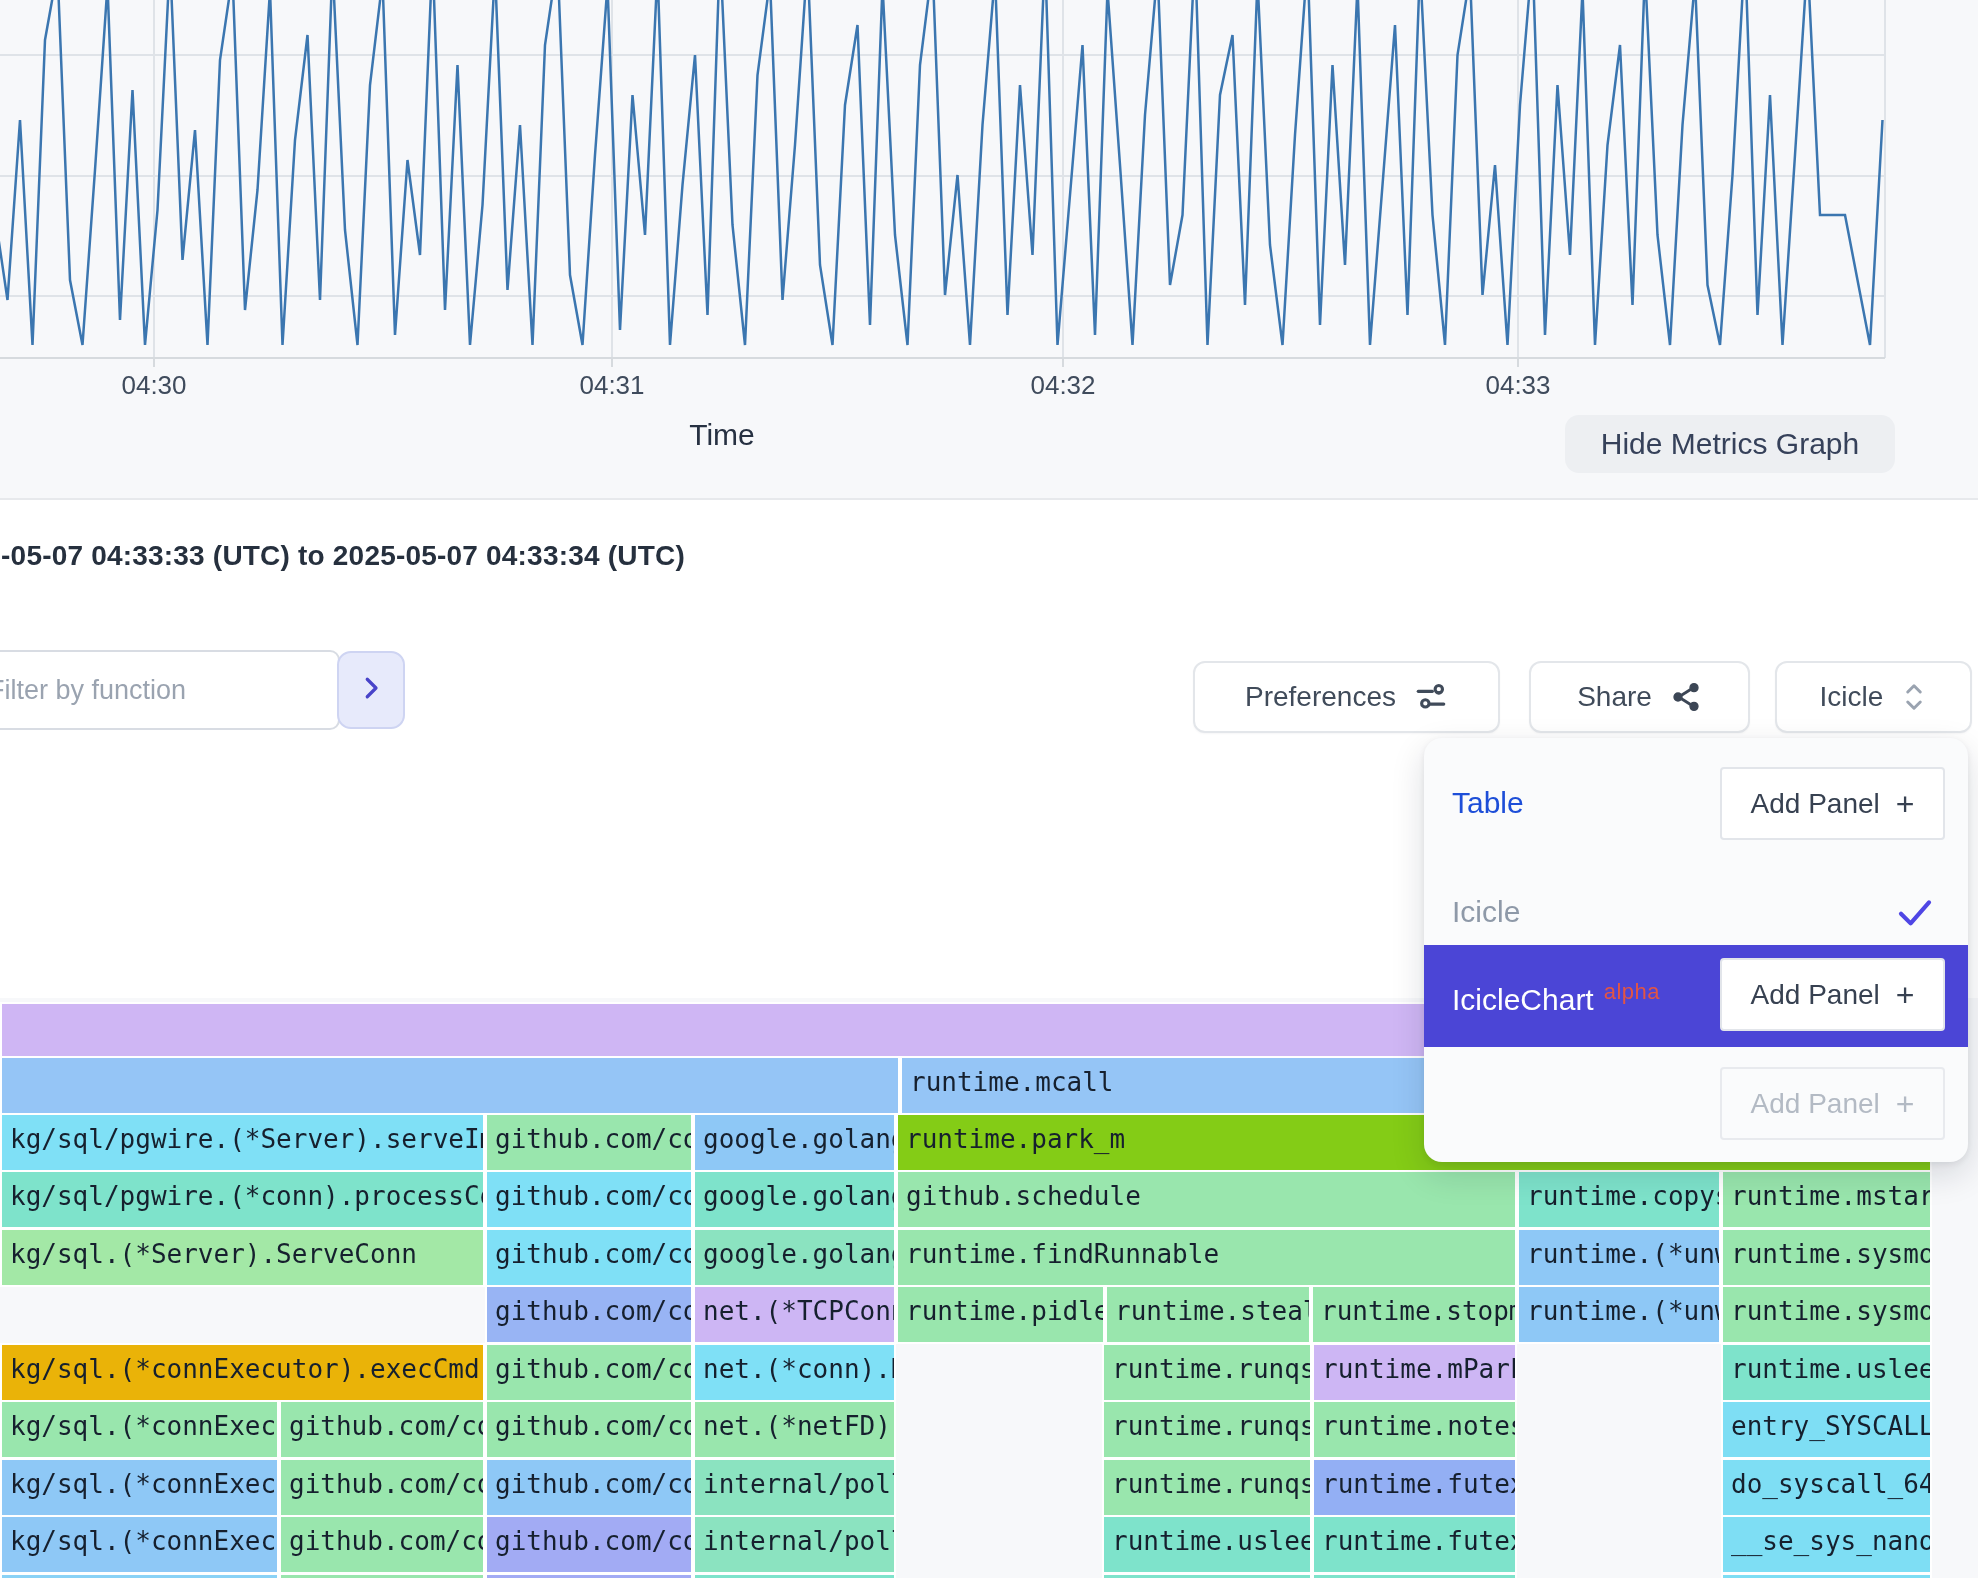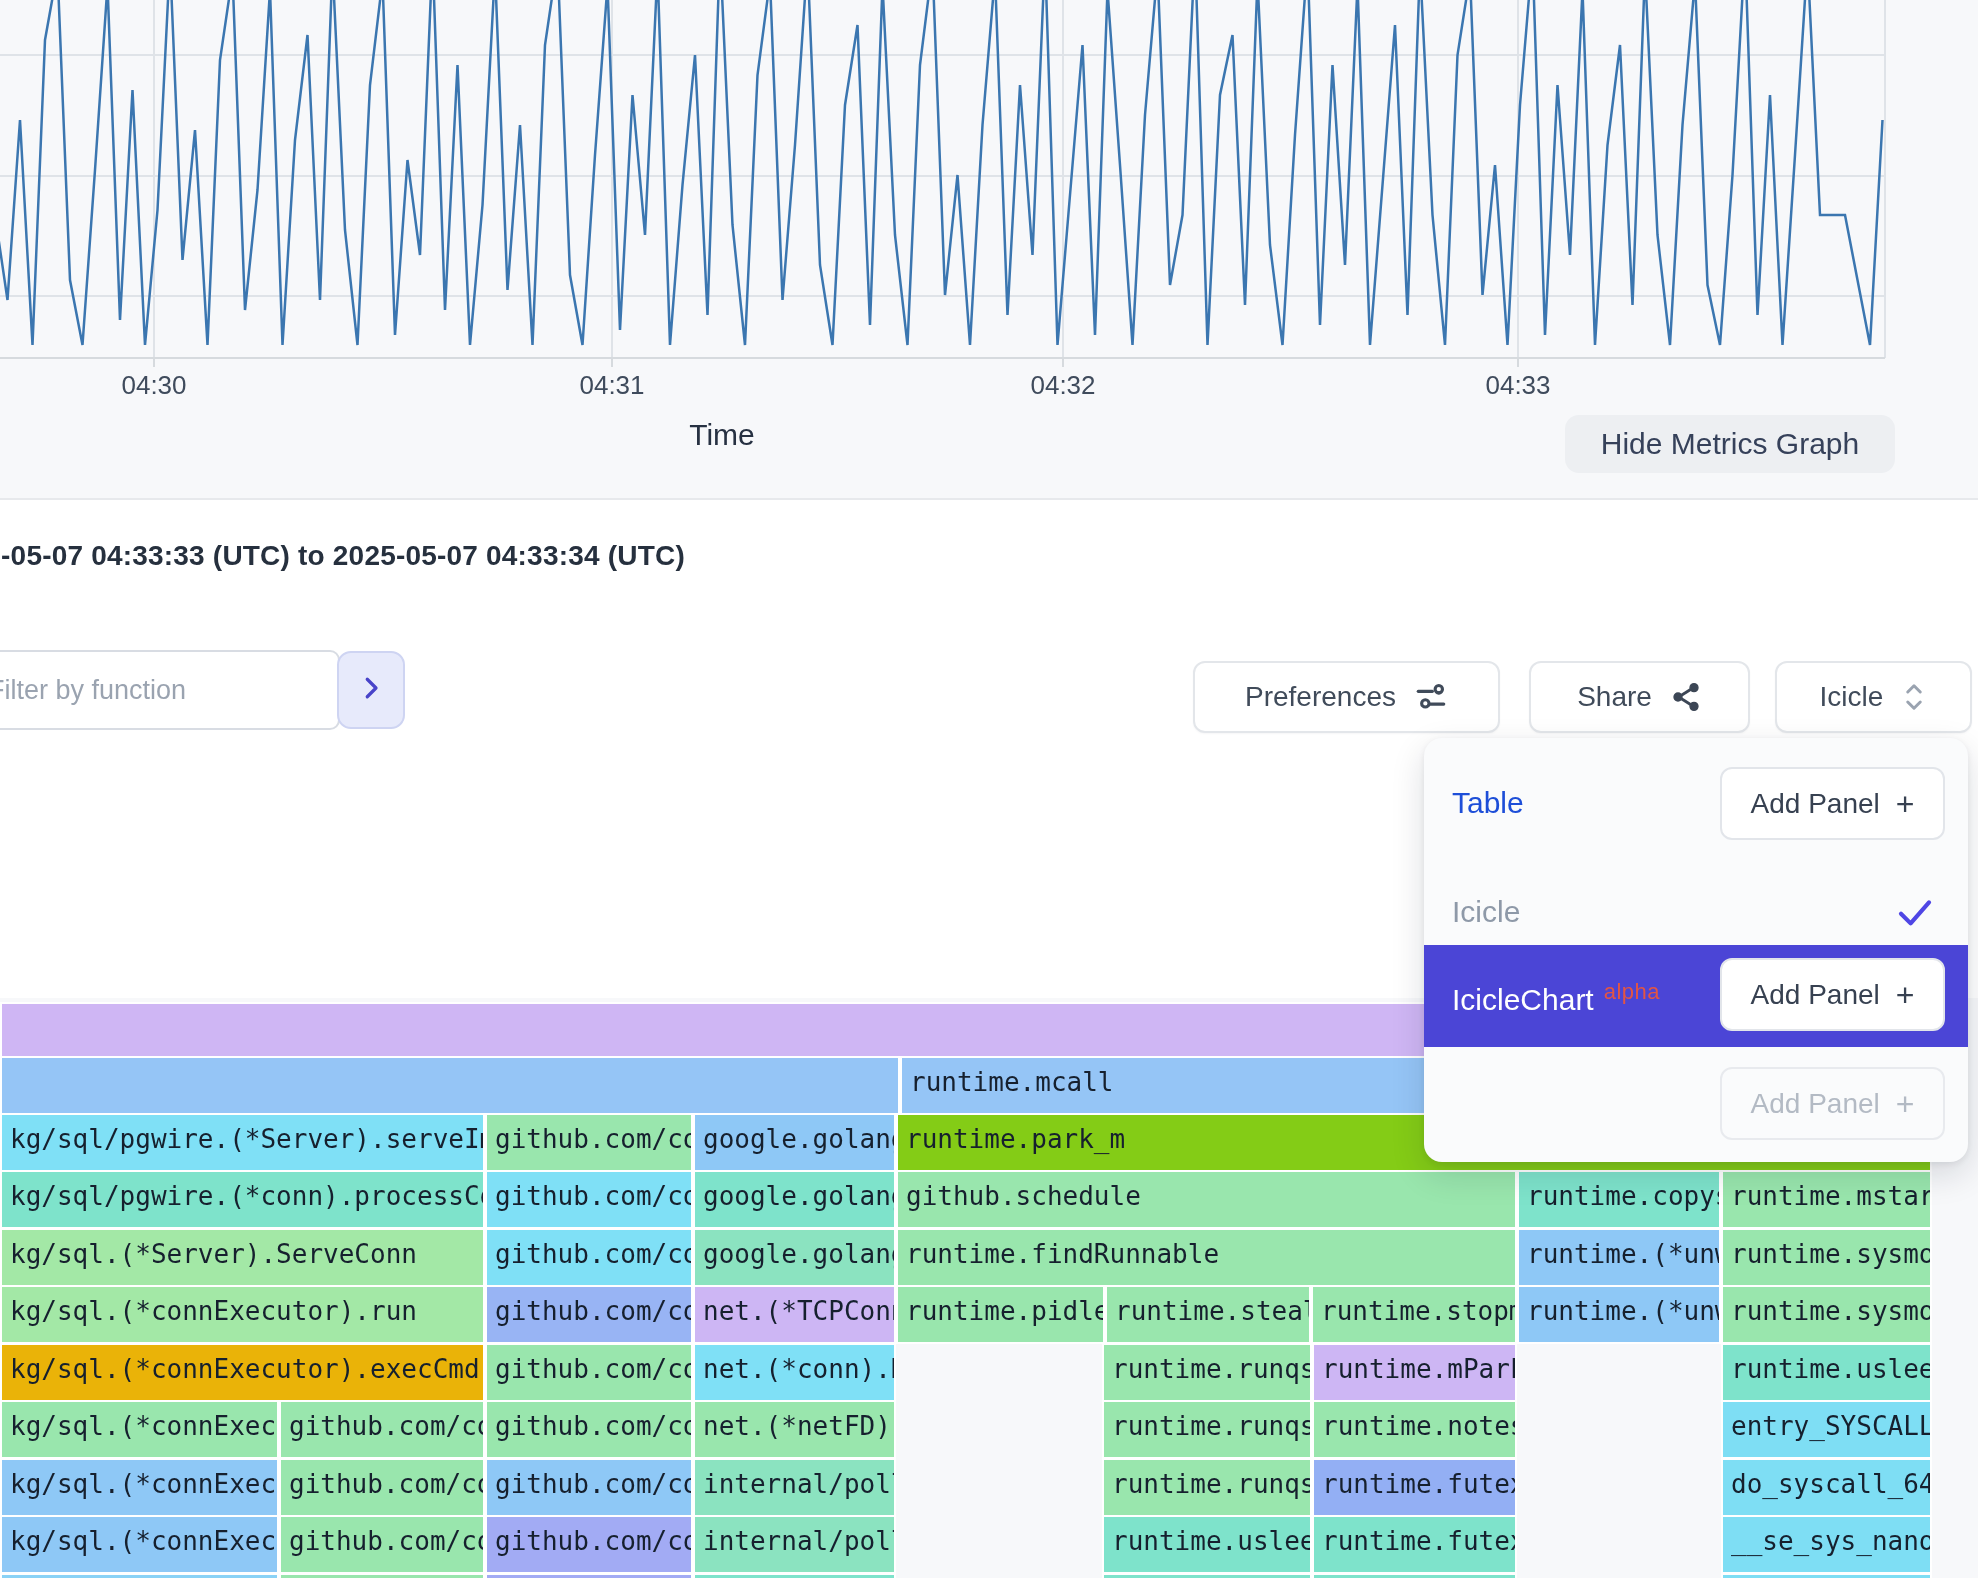--- a/index.html
+++ b/index.html
@@ -49,21 +49,21 @@
   .menu{
     position:absolute;left:1424px;top:738px;width:544px;height:424px;
     background:#fafbfc;border-radius:18px;box-shadow:0 12px 34px rgba(16,24,40,.14),0 2px 6px rgba(16,24,40,.08);
     z-index:30;overflow:hidden;
   }
   .menu-row{position:absolute;left:0;width:100%;}
   .menu-label{position:absolute;left:28px;font-size:30px;color:#1d4ed8;white-space:nowrap;}
   .menu-label.muted{color:#8e99a8;}
   .add-panel{
     position:absolute;left:296px;width:225px;height:73px;box-sizing:border-box;
-    background:#ffffff;border:2px solid #e2e5ea;border-radius:12px;
+    background:#ffffff;border:2px solid #e2e5ea;border-radius:4px;
     display:flex;align-items:center;justify-content:center;gap:16px;
     font-size:28px;color:#374151;font-family:"Liberation Sans",sans-serif;cursor:pointer;
   }
   .add-panel .plus{font-size:32px;font-weight:400;line-height:1;}
   .add-panel.disabled{background:transparent;border-color:#e8eaee;color:#b3bac4;cursor:default;}
   .menu-highlight{
     position:absolute;left:0;top:207px;width:100%;height:102px;background:#4b45d6;
   }
   .menu-highlight .menu-label{color:#ffffff;top:34px;}
   .alpha-badge{font-size:22px;color:#e25544;vertical-align:super;margin-left:10px;letter-spacing:.5px;}
@@ -166,21 +166,20 @@
     <div class="flame-cell" title="google.golang.org/grpc" style="left: 693px; top: 172px; width: 203px; height: 59px; background: rgb(126, 227, 203);">google.golang.org/grpc</div>
     <div class="flame-cell" title="runtime.schedule" style="left: 896px; top: 172px; width: 621px; height: 59px; background: rgb(153, 230, 173);">github.schedule</div>
     <div class="flame-cell" title="runtime.copystack" style="left: 1517px; top: 172px; width: 204px; height: 59px; background: rgb(126, 227, 203);">runtime.copystack</div>
     <div class="flame-cell" title="runtime.mstart1" style="left: 1721px; top: 172px; width: 211px; height: 59px; background: rgb(153, 230, 173);">runtime.mstart1</div>
     <div class="flame-cell" title="kg/sql.(*Server).ServeConn" style="left: 0px; top: 230px; width: 485px; height: 59px; background: rgb(163, 232, 166);">kg/sql.(*Server).ServeConn</div>
     <div class="flame-cell" title="github.com/cockroachdb" style="left: 485px; top: 230px; width: 208px; height: 59px; background: rgb(127, 224, 246);">github.com/cockroachdb</div>
     <div class="flame-cell" title="google.golang.org/grpc" style="left: 693px; top: 230px; width: 203px; height: 59px; background: rgb(139, 227, 192);">google.golang.org/grpc</div>
     <div class="flame-cell" title="runtime.findRunnable" style="left: 896px; top: 230px; width: 621px; height: 59px; background: rgb(153, 230, 173);">runtime.findRunnable</div>
     <div class="flame-cell" title="runtime.(*unwinder).next" style="left: 1517px; top: 230px; width: 204px; height: 59px; background: rgb(142, 200, 246);">runtime.(*unwinder).next</div>
     <div class="flame-cell" title="runtime.sysmon" style="left: 1721px; top: 230px; width: 211px; height: 59px; background: rgb(153, 230, 173);">runtime.sysmon</div>
-    <div class="flame-cell" title="kg/sql.(*connExecutor).run" style="left: 0px; top: 287px; width: 485px; height: 59px; background: rgb(163, 232, 166);">kg/sql.(*connExecutor).run</div>
     <div class="flame-cell" title="github.com/cockroachdb" style="left: 485px; top: 287px; width: 208px; height: 59px; background: rgb(152, 180, 244);">github.com/cockroachdb</div>
     <div class="flame-cell" title="net.(*TCPConn).Read" style="left: 693px; top: 287px; width: 203px; height: 59px; background: rgb(205, 182, 244);">net.(*TCPConn).Read</div>
     <div class="flame-cell" title="runtime.pidleget" style="left: 896px; top: 287px; width: 209px; height: 59px; background: rgb(153, 230, 173);">runtime.pidleget</div>
     <div class="flame-cell" title="runtime.stealWork" style="left: 1105px; top: 287px; width: 206px; height: 59px; background: rgb(153, 230, 173);">runtime.stealWork</div>
     <div class="flame-cell" title="runtime.stopm" style="left: 1311px; top: 287px; width: 206px; height: 59px; background: rgb(153, 230, 173);">runtime.stopm</div>
     <div class="flame-cell" title="runtime.(*unwinder).next" style="left: 1517px; top: 287px; width: 204px; height: 59px; background: rgb(142, 200, 246);">runtime.(*unwinder).next</div>
     <div class="flame-cell" title="runtime.sysmon" style="left: 1721px; top: 287px; width: 211px; height: 59px; background: rgb(153, 230, 173);">runtime.sysmon</div>
     <div class="flame-cell" title="kg/sql.(*connExecutor).execCmd" style="left: 0px; top: 345px; width: 485px; height: 59px; background: #eab308;">kg/sql.(*connExecutor).execCmd</div>
     <div class="flame-cell" title="github.com/cockroachdb" style="left: 485px; top: 345px; width: 208px; height: 59px; background: rgb(153, 230, 173);">github.com/cockroachdb</div>
     <div class="flame-cell" title="net.(*conn).Read" style="left: 693px; top: 345px; width: 203px; height: 59px; background: rgb(127, 224, 246);">net.(*conn).Read</div>

